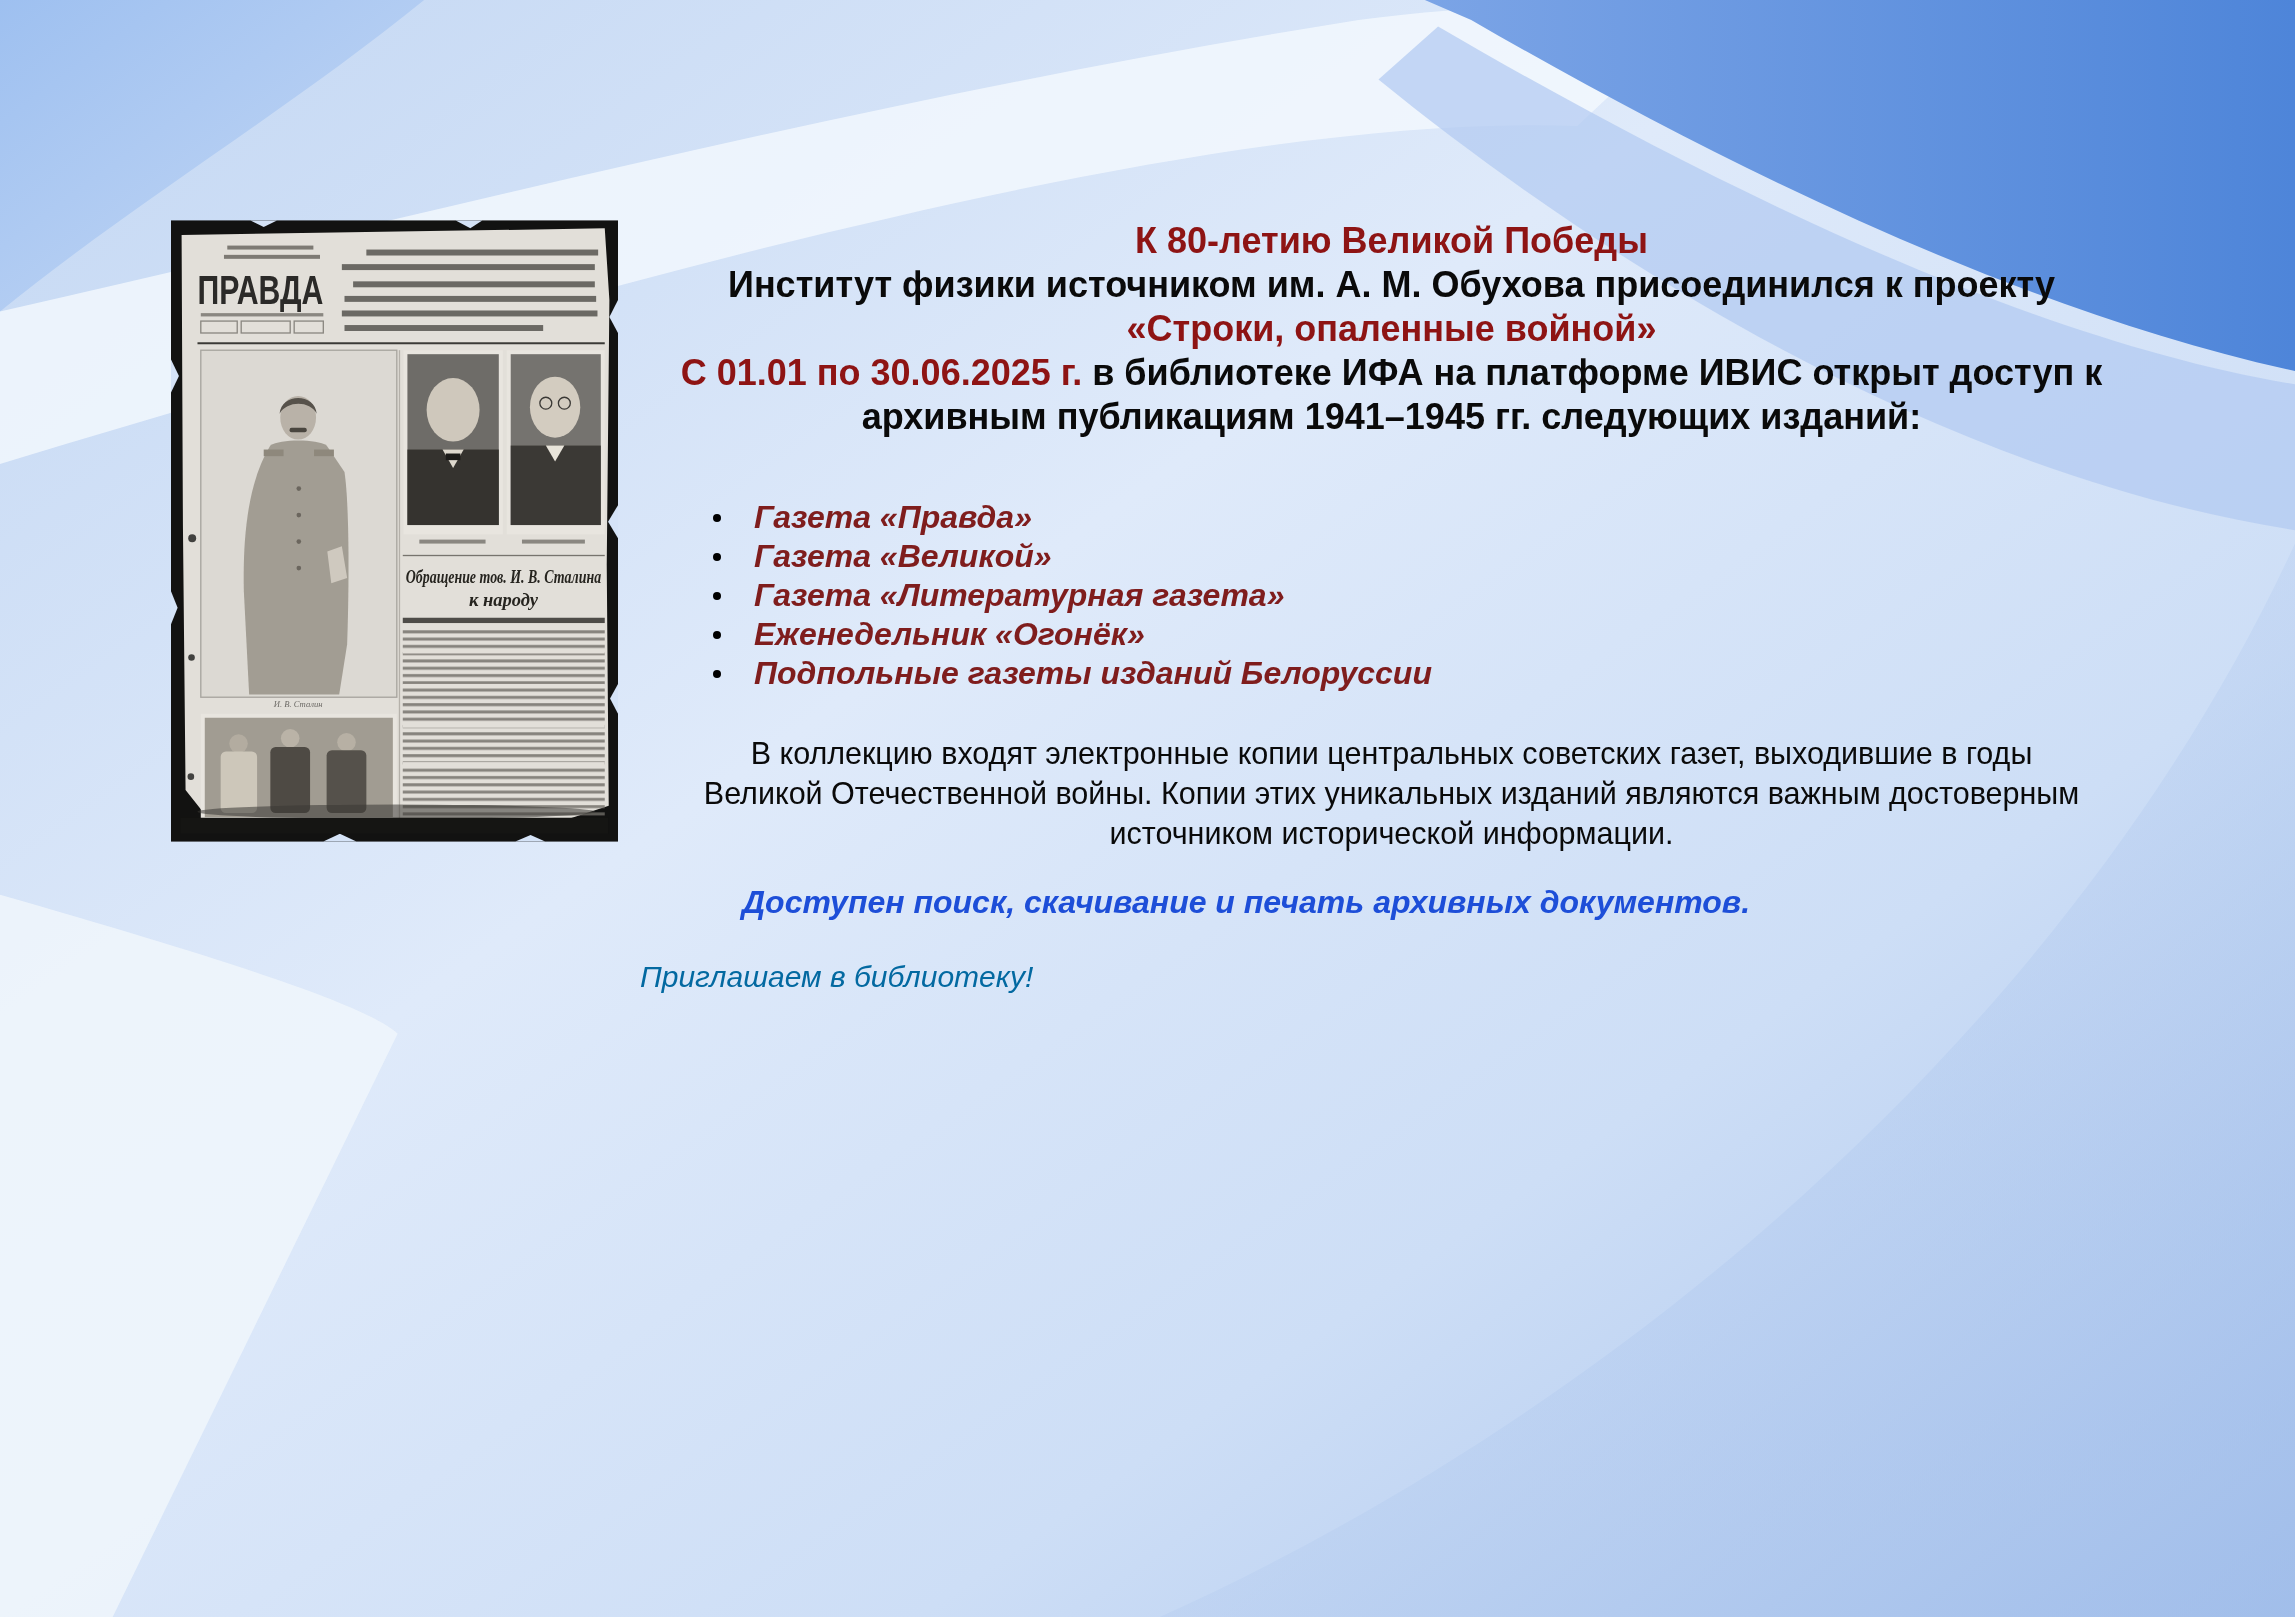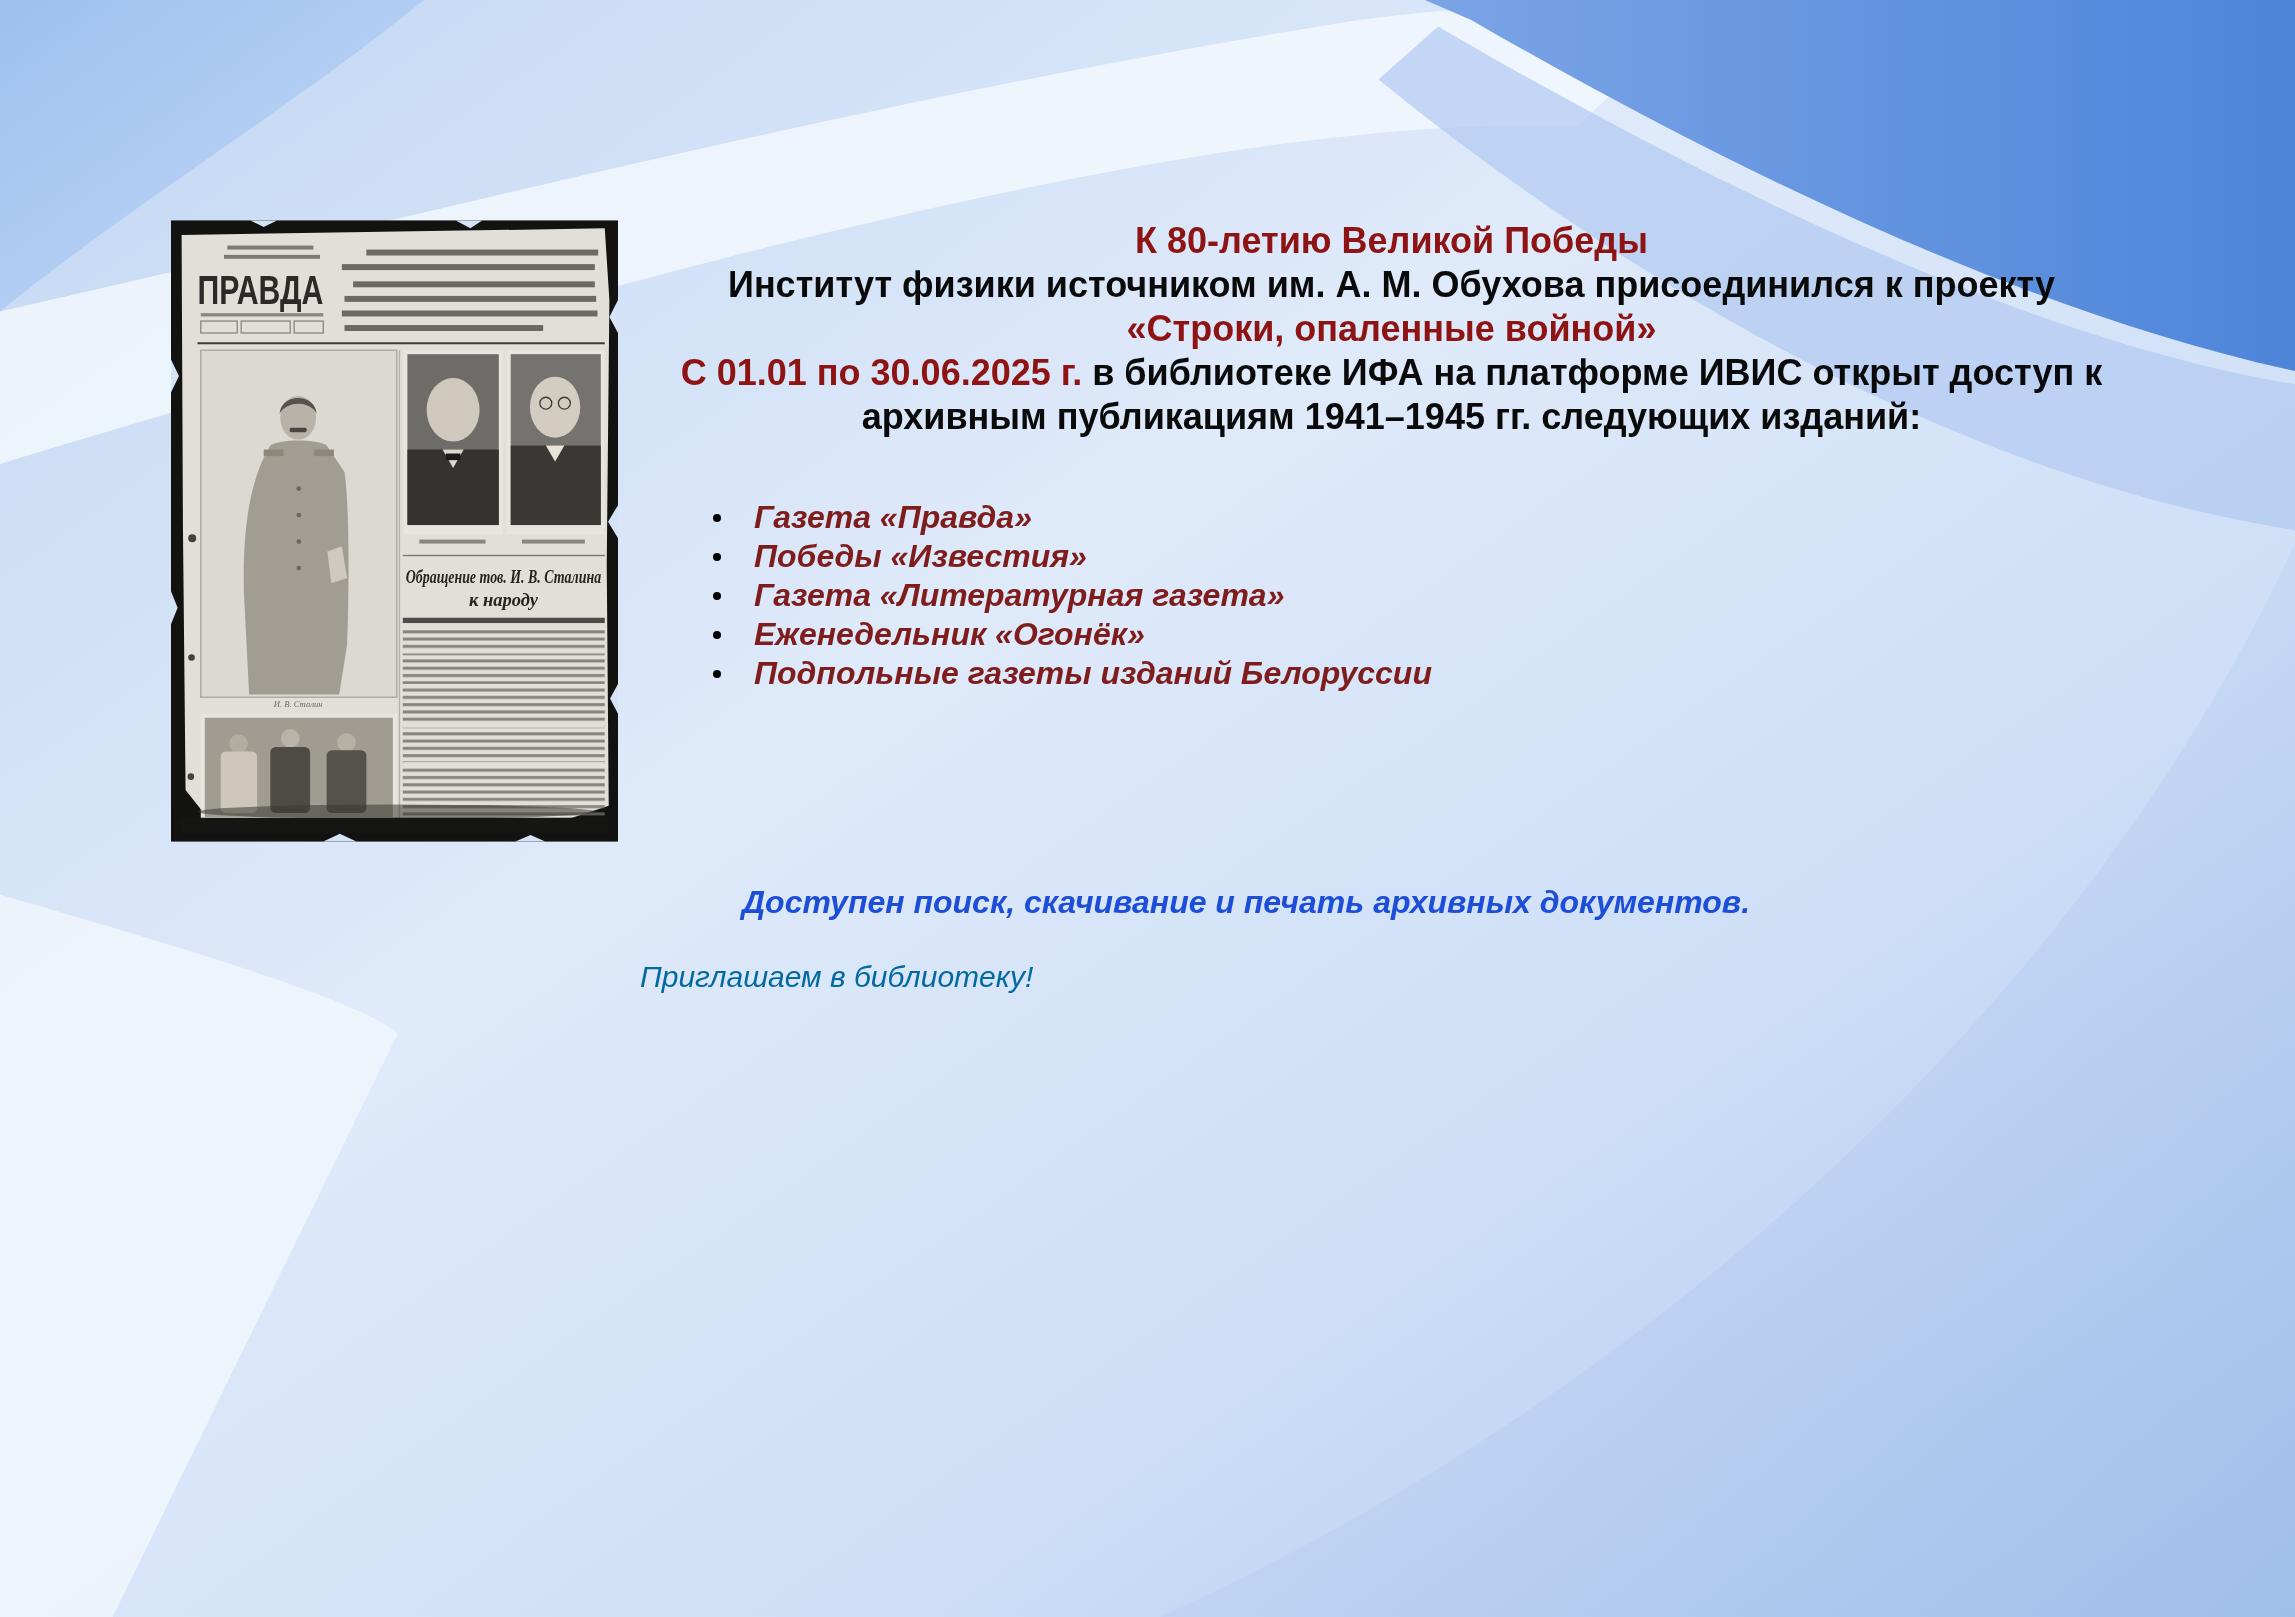--- a/index.html
+++ b/index.html
@@ -208,35 +208,40 @@
     <div class="hline">архивным публикациям 1941–1945 гг. следующих изданий:</div>
   </div>
 
   <ul id="bullets" class="abs">
     <li>
         <span class="dot"></span>
         <span>Газета «Правда»</span>
       </li>
     <li>
         <span class="dot"></span>
-        <span>Победы «Известия»</span>
+        <span>Газета «Великой»</span>
       </li>
     <li>
         <span class="dot"></span>
         <span>Газета «Литературная газета»</span>
       </li>
     <li>
         <span class="dot"></span>
         <span>Еженедельник «Огонёк»</span>
       </li>
     <li>
         <span class="dot"></span>
         <span>Подпольные газеты изданий Белоруссии</span>
       </li>
   </ul>
 
+  <div id="para" class="abs">
+    <div>В коллекцию входят электронные копии центральных советских газет, выходившие в годы</div>
+    <div>Великой Отечественной войны. Копии этих уникальных изданий являются важным достоверным</div>
+    <div>источником исторической информации.</div>
+  </div>
 
   <div id="access" class="abs">Доступен поиск, скачивание и печать архивных документов.</div>
 
   <div id="invite" class="abs">Приглашаем в библиотеку!</div>
 
 </div>
 
 
 </body></html>

